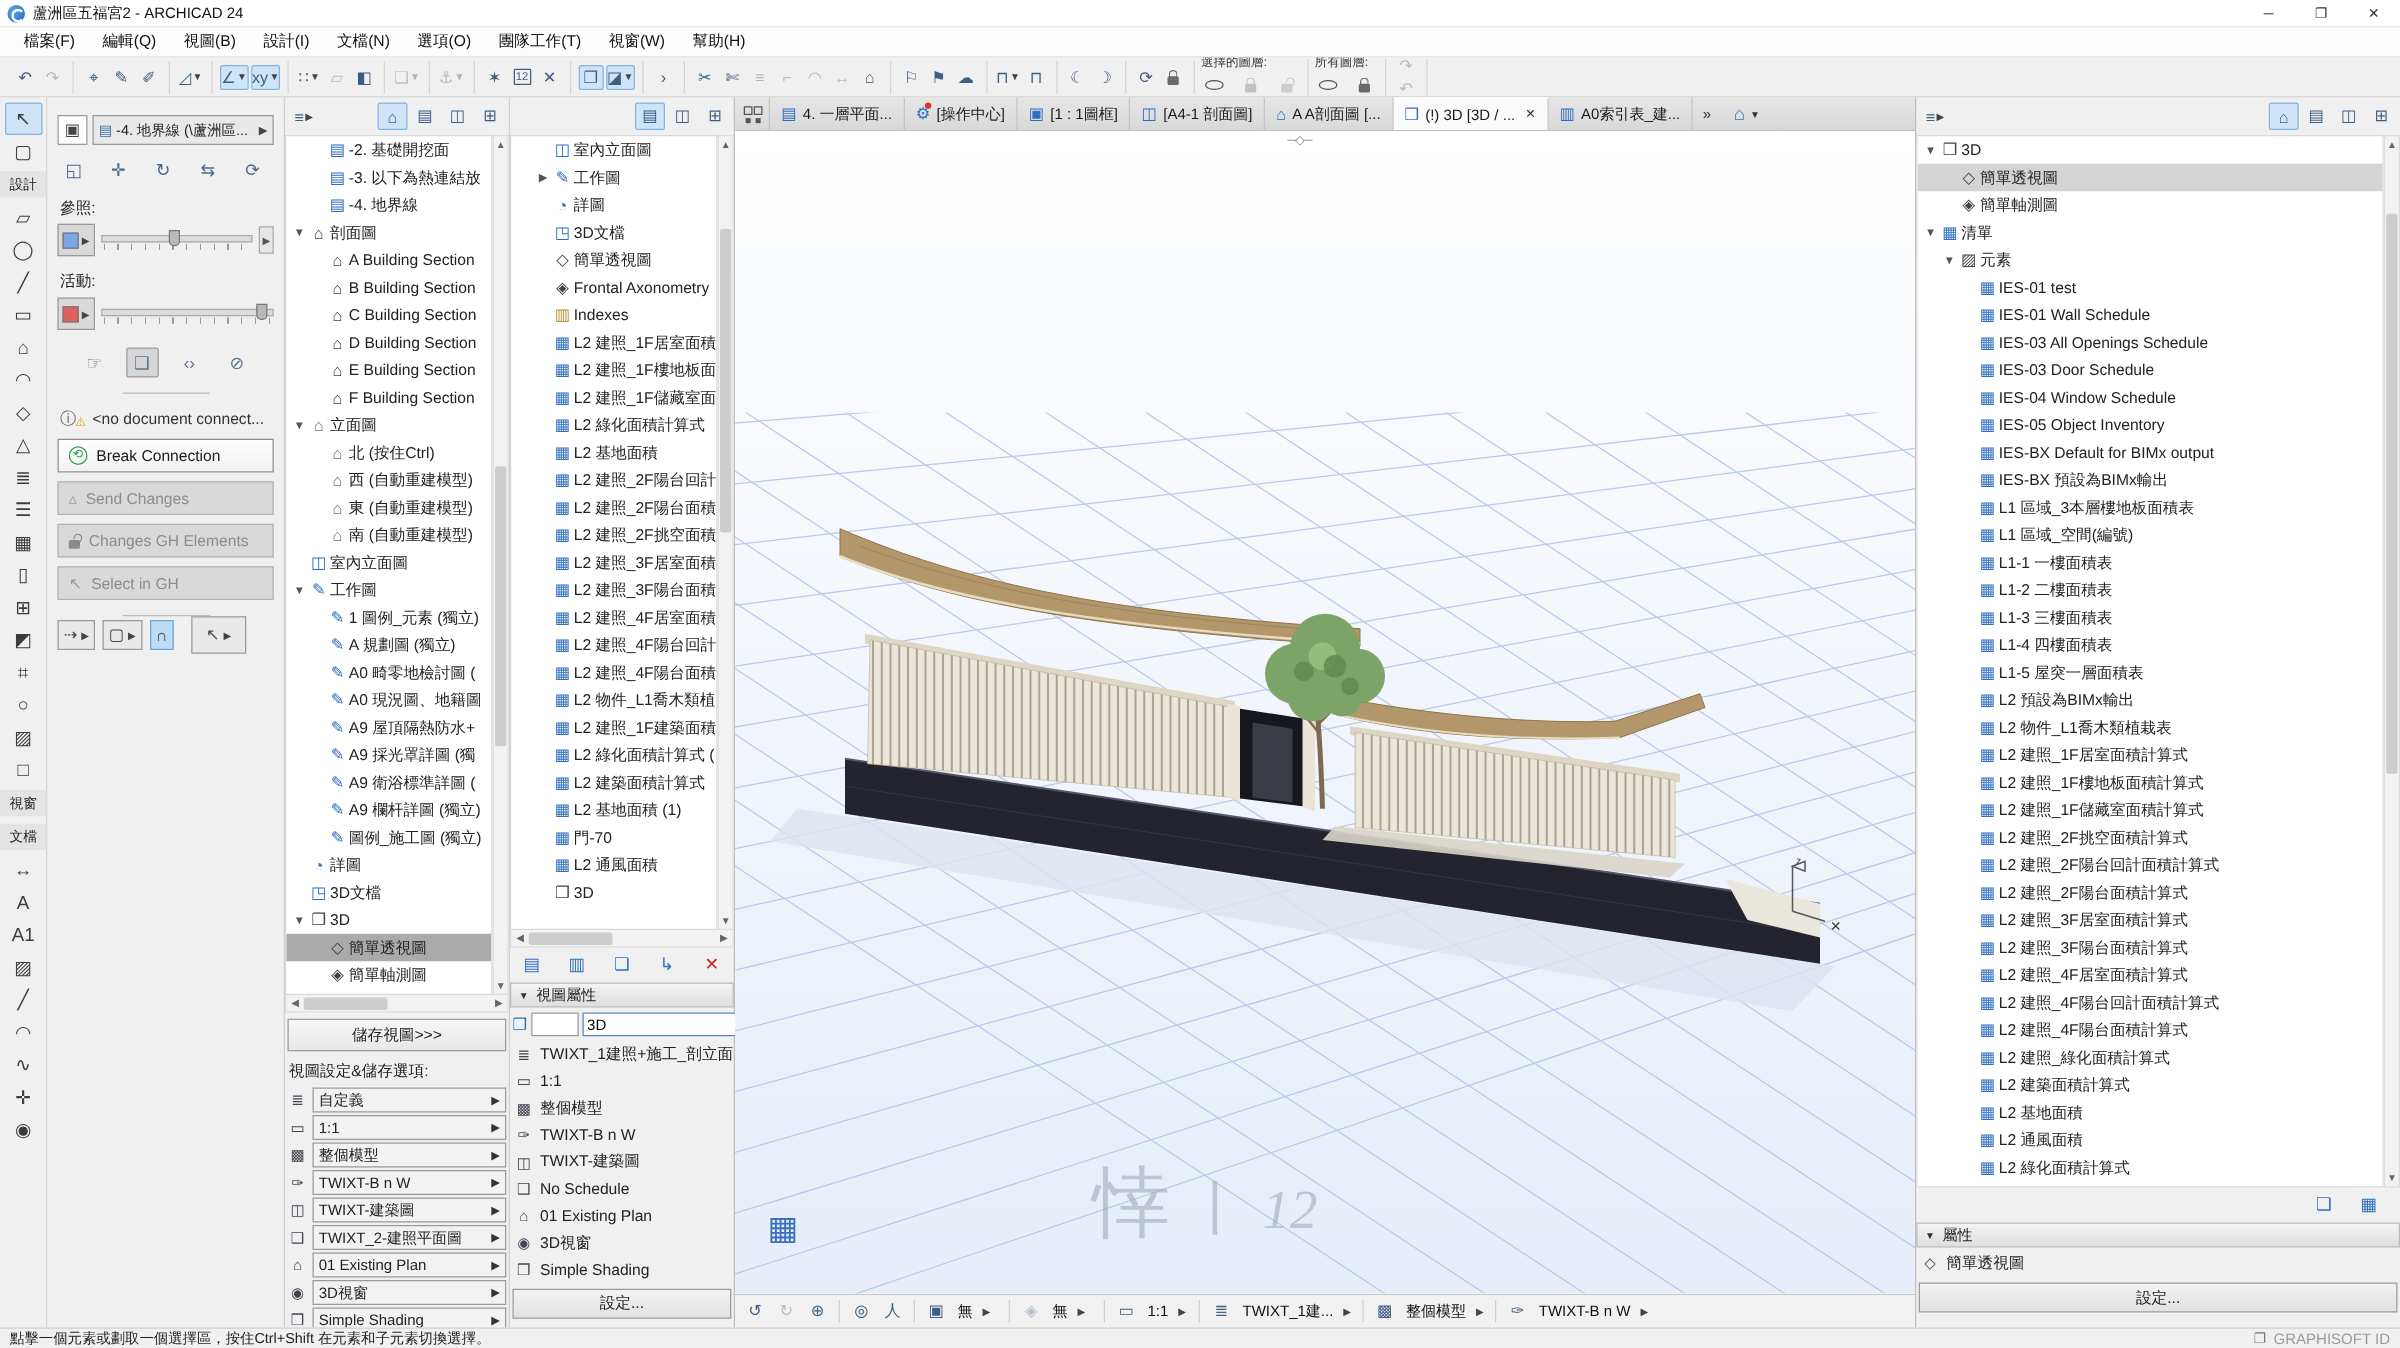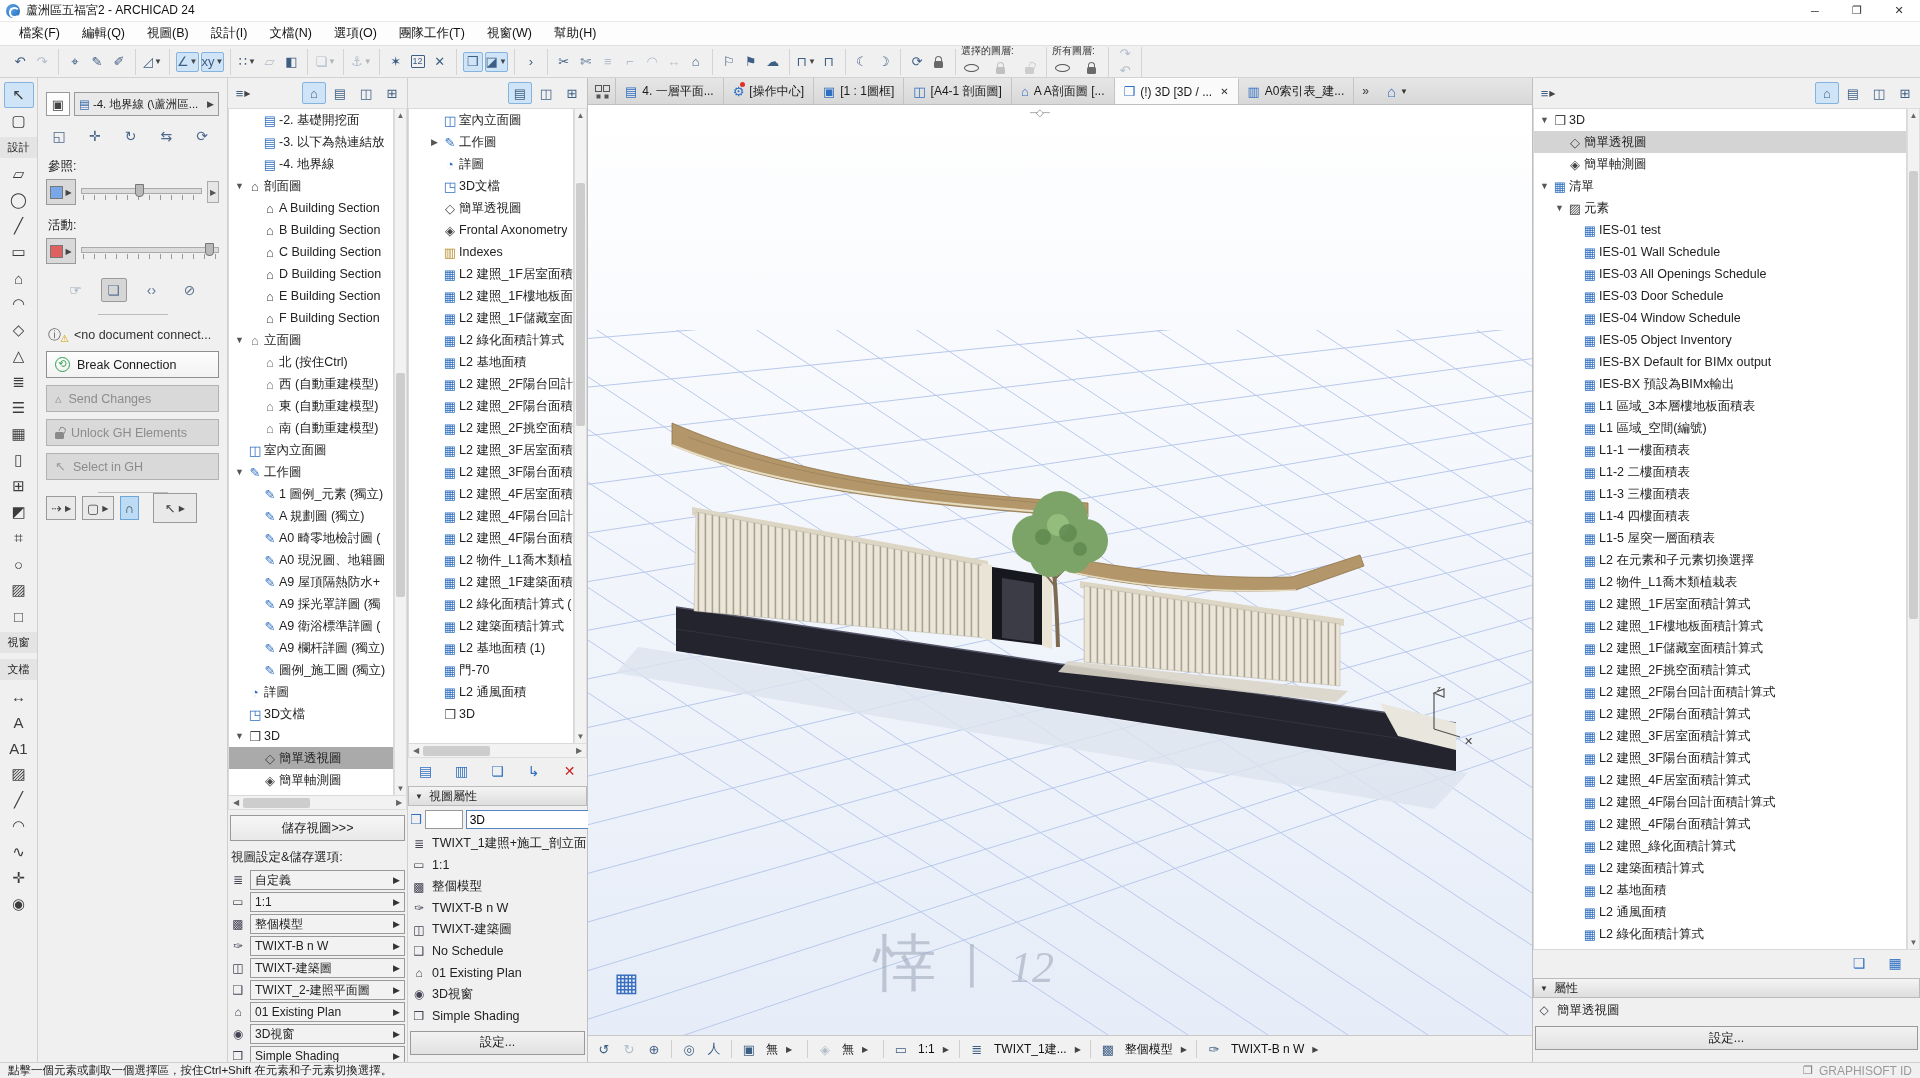--- a/index.html
+++ b/index.html
@@ -530,21 +530,21 @@
         <div class="gbtn">
           <span class="gi green">⟲</span>
           <span>Break Connection</span>
         </div>
         <div class="gbtn dis">
           <span class="gi">▵</span>
           <span>Send Changes</span>
         </div>
         <div class="gbtn dis">
           <span class="shape lockopen"></span>
-          <span>Unlock GH Elements</span>
+          <span>Changes GH Elements</span>
         </div>
         <div class="gbtn dis">
           <span class="gi">↖</span>
           <span>Select in GH</span>
         </div>
       </div>
     <div class="divline"></div>
     <div class="quick-row">
         <span class="qbtn">
           <span class="gi">⇢</span>
@@ -1404,21 +1404,21 @@
             <span class="tl">L1-4 四樓面積表</span>
           </div>
           <div class="trow" style="padding-left: 34px;">
             <span class="exp"></span>
             <span class="gi ticon c-blue">▦</span>
             <span class="tl">L1-5 屋突一層面積表</span>
           </div>
           <div class="trow" style="padding-left: 34px;">
             <span class="exp"></span>
             <span class="gi ticon c-blue">▦</span>
-            <span class="tl">L2 在元素和子元素切換選擇</span>
+            <span class="tl">L2 預設為BIMx輸出</span>
           </div>
           <div class="trow" style="padding-left: 34px;">
             <span class="exp"></span>
             <span class="gi ticon c-blue">▦</span>
             <span class="tl">L2 物件_L1喬木類植栽表</span>
           </div>
           <div class="trow" style="padding-left: 34px;">
             <span class="exp"></span>
             <span class="gi ticon c-blue">▦</span>
             <span class="tl">L2 建照_1F居室面積計算式</span>

